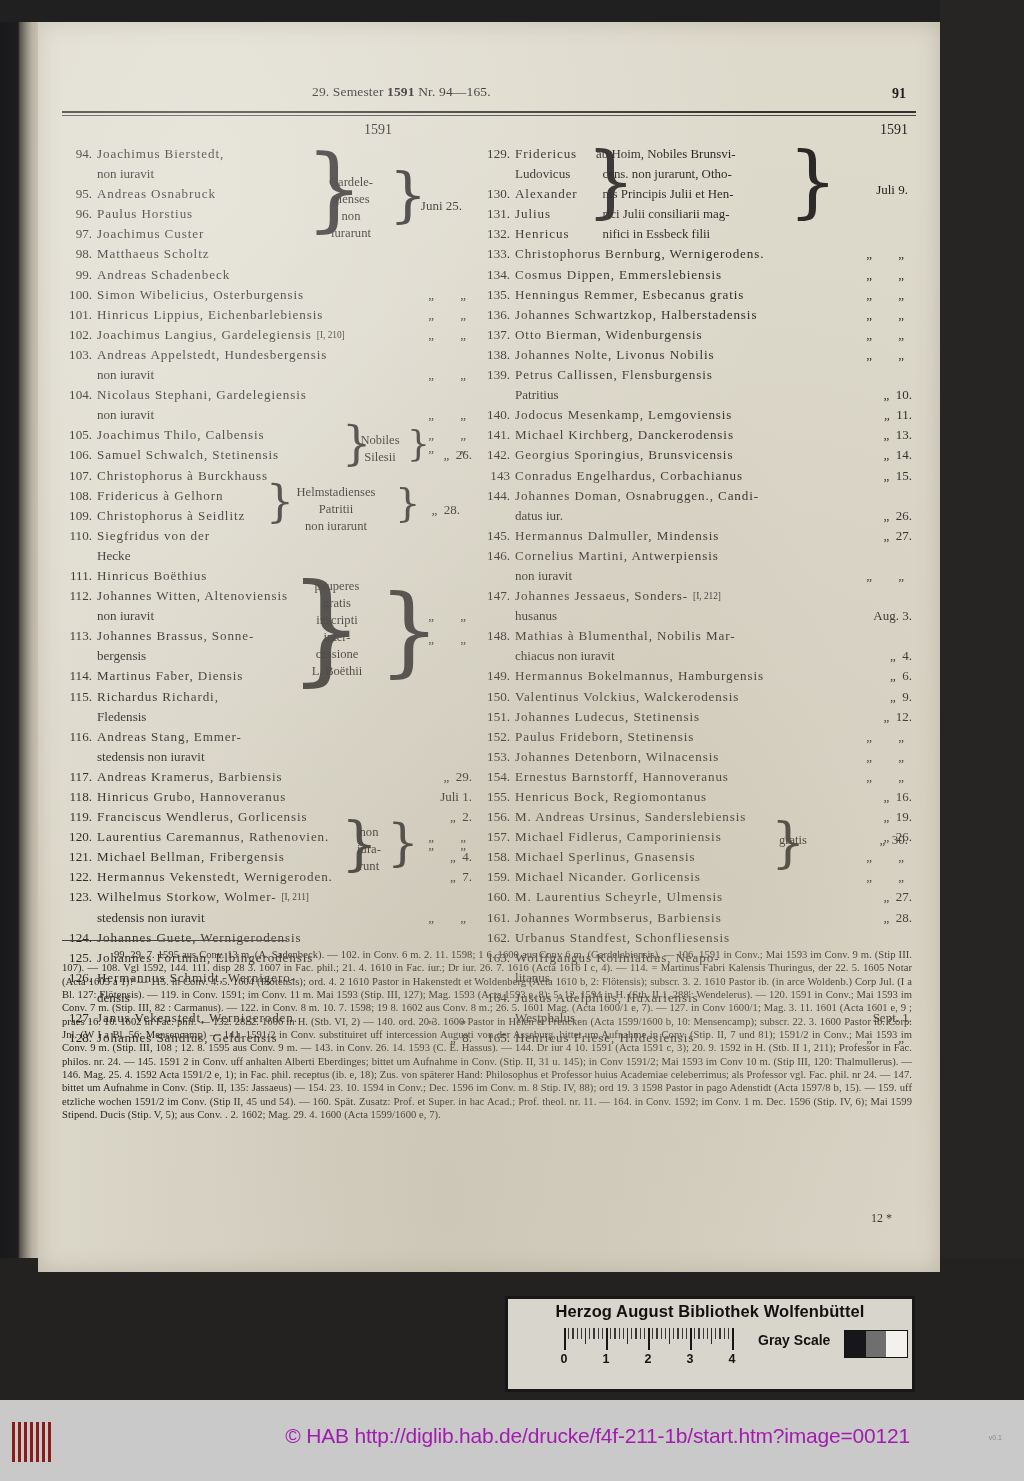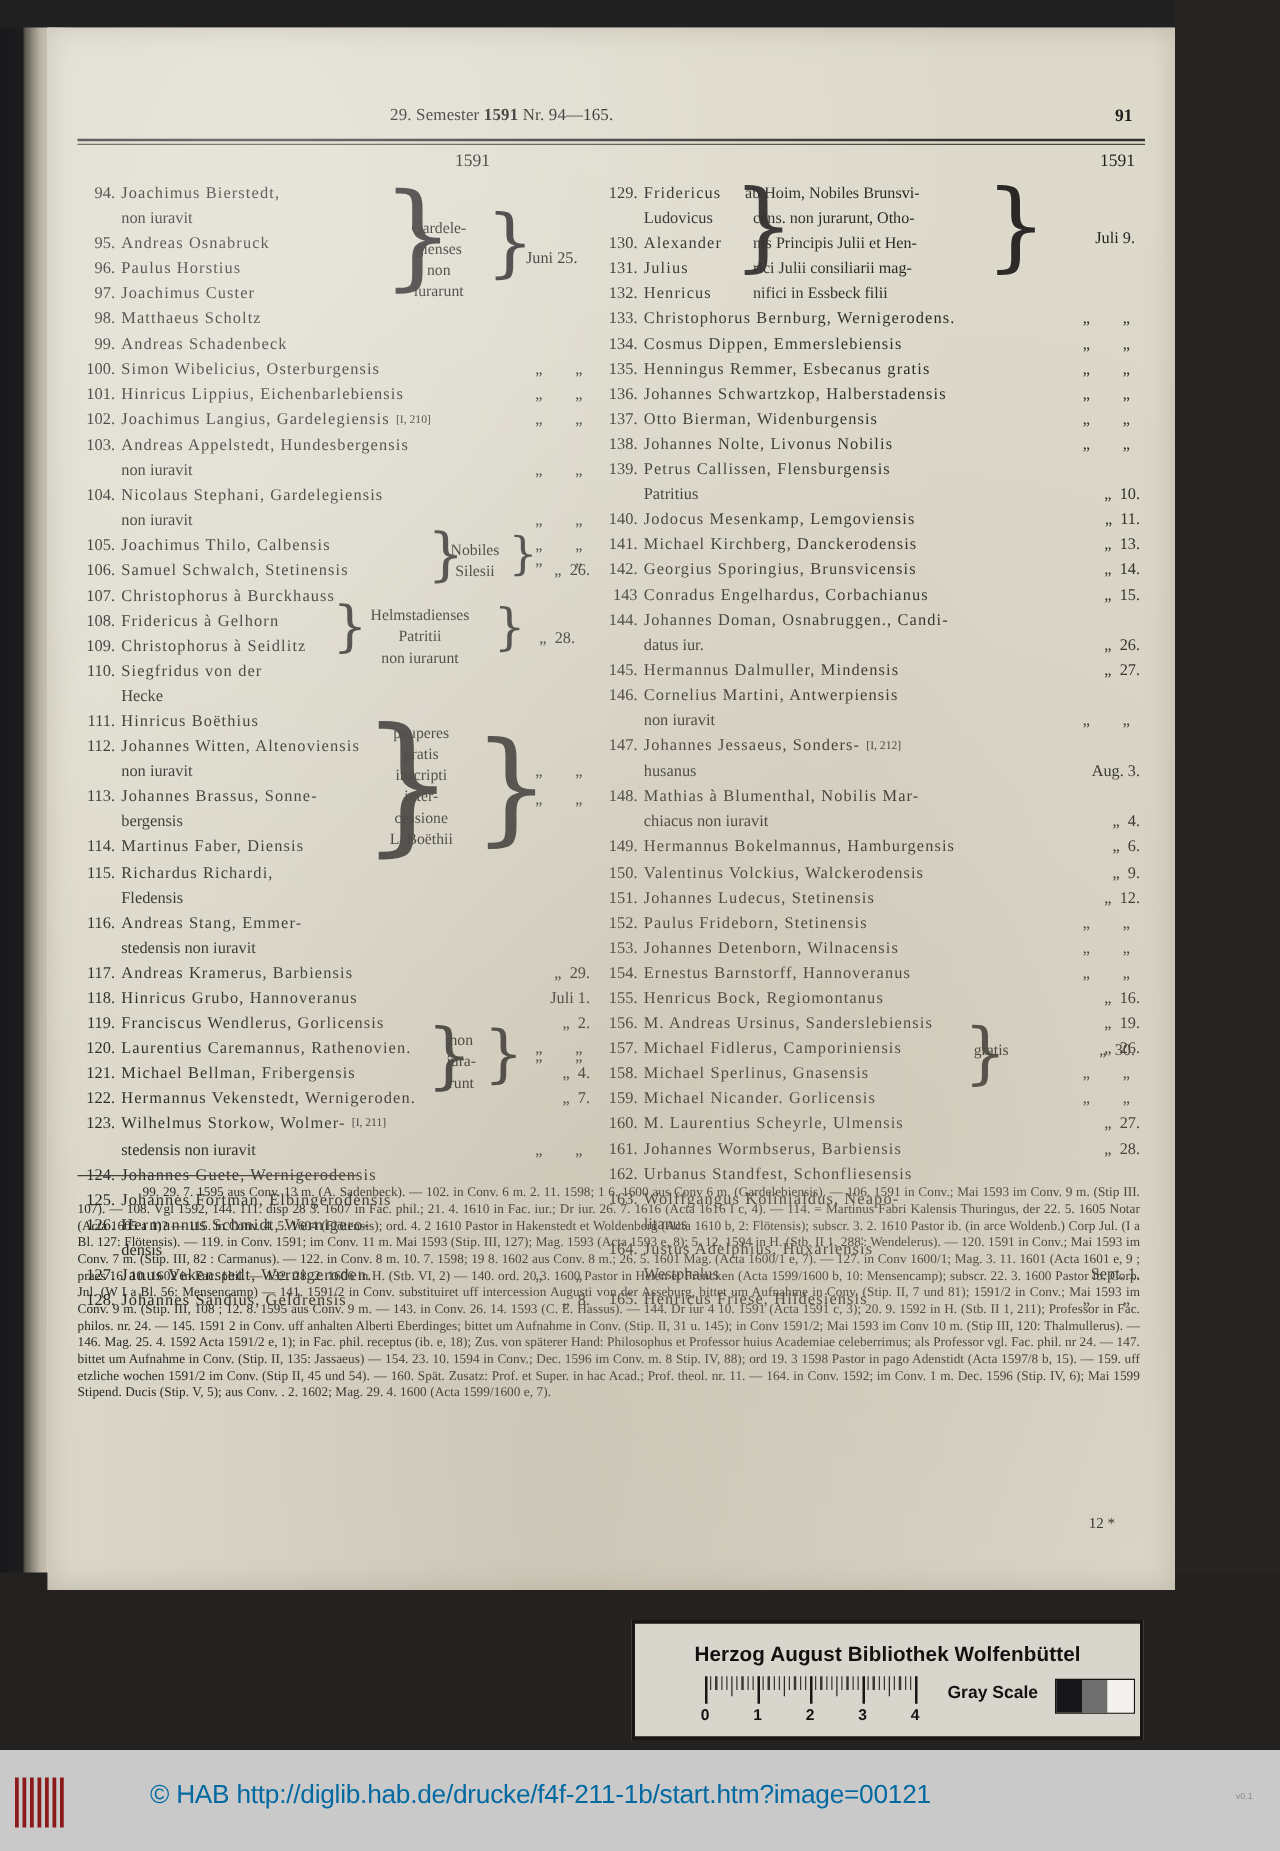--- a/index.html
+++ b/index.html
@@ -85,36 +85,36 @@
   }
   #footnotes .lead{padding-left:52px;}
   #signature{position:absolute;right:48px;bottom:46px;font-size:12px;color:#222;}
 
   
   #target{
     position:absolute;left:505px;top:1296px;width:410px;height:96px;
     background:#d8d5cd;border:3px solid #181715;box-sizing:border-box;
     font-family:"Liberation Sans",sans-serif;
   }
-  #target .tg-title{text-align:center;font-size:16.5px;font-weight:bold;color:#121110;margin-top:16px;letter-spacing:.1px;}
+  #target .tg-title{text-align:center;font-size:16.5px;font-weight:bold;color:#121110;margin-top:3px;letter-spacing:.1px;}
   #target .tg-row{position:relative;height:52px;margin-top:3px;}
   #ruler{position:absolute;left:56px;top:4px;width:182px;height:44px;}
   #ruler .maj{position:absolute;top:0;width:2px;height:22px;background:#171614;}
   #ruler .mid{position:absolute;top:0;width:1.4px;height:16px;background:#2a2825;}
   #ruler .min{position:absolute;top:0;width:1.2px;height:11px;background:#3a3835;}
   #ruler .lbl{position:absolute;top:24px;font-size:12.5px;font-weight:bold;color:#151413;transform:translateX(-50%);}
   #gsLabel{position:absolute;left:250px;top:8px;font-size:14px;font-weight:bold;color:#131211;text-align:right;}
   #gsChips{position:absolute;left:336px;top:6px;width:62px;height:26px;border:1.6px solid #15130f;display:flex;}
   #gsChips i{display:block;height:100%;flex:1;}
 
   
   #cbar{position:absolute;left:0;top:1400px;width:1024px;height:81px;background:#c9c9c9;}
   #cbar .ctext{
-    position:absolute;left:120px;top:24px;width:790px;text-align:left;
-    font-family:"Liberation Sans",sans-serif;font-size:21px;color:#0369a1;letter-spacing:-.2px;
+    position:absolute;left:120px;top:24px;width:790px;text-align:right;
+    font-family:"Liberation Sans",sans-serif;font-size:21px;color:#a21caf;letter-spacing:-.2px;
   }
   #cbar .cmark{position:absolute;left:10px;top:22px;width:44px;height:40px;}
   #cbar .cmark i{position:absolute;top:0;width:3px;height:40px;background:#8d1a1a;}
   #cbar .cend{position:absolute;right:22px;top:34px;font-size:7px;color:#8a8a8a;font-family:"Liberation Sans",sans-serif;}
 </style>
 </head>
 <body>
 
 <div id="scan-bg"></div>
 <div id="dark-top"></div>

